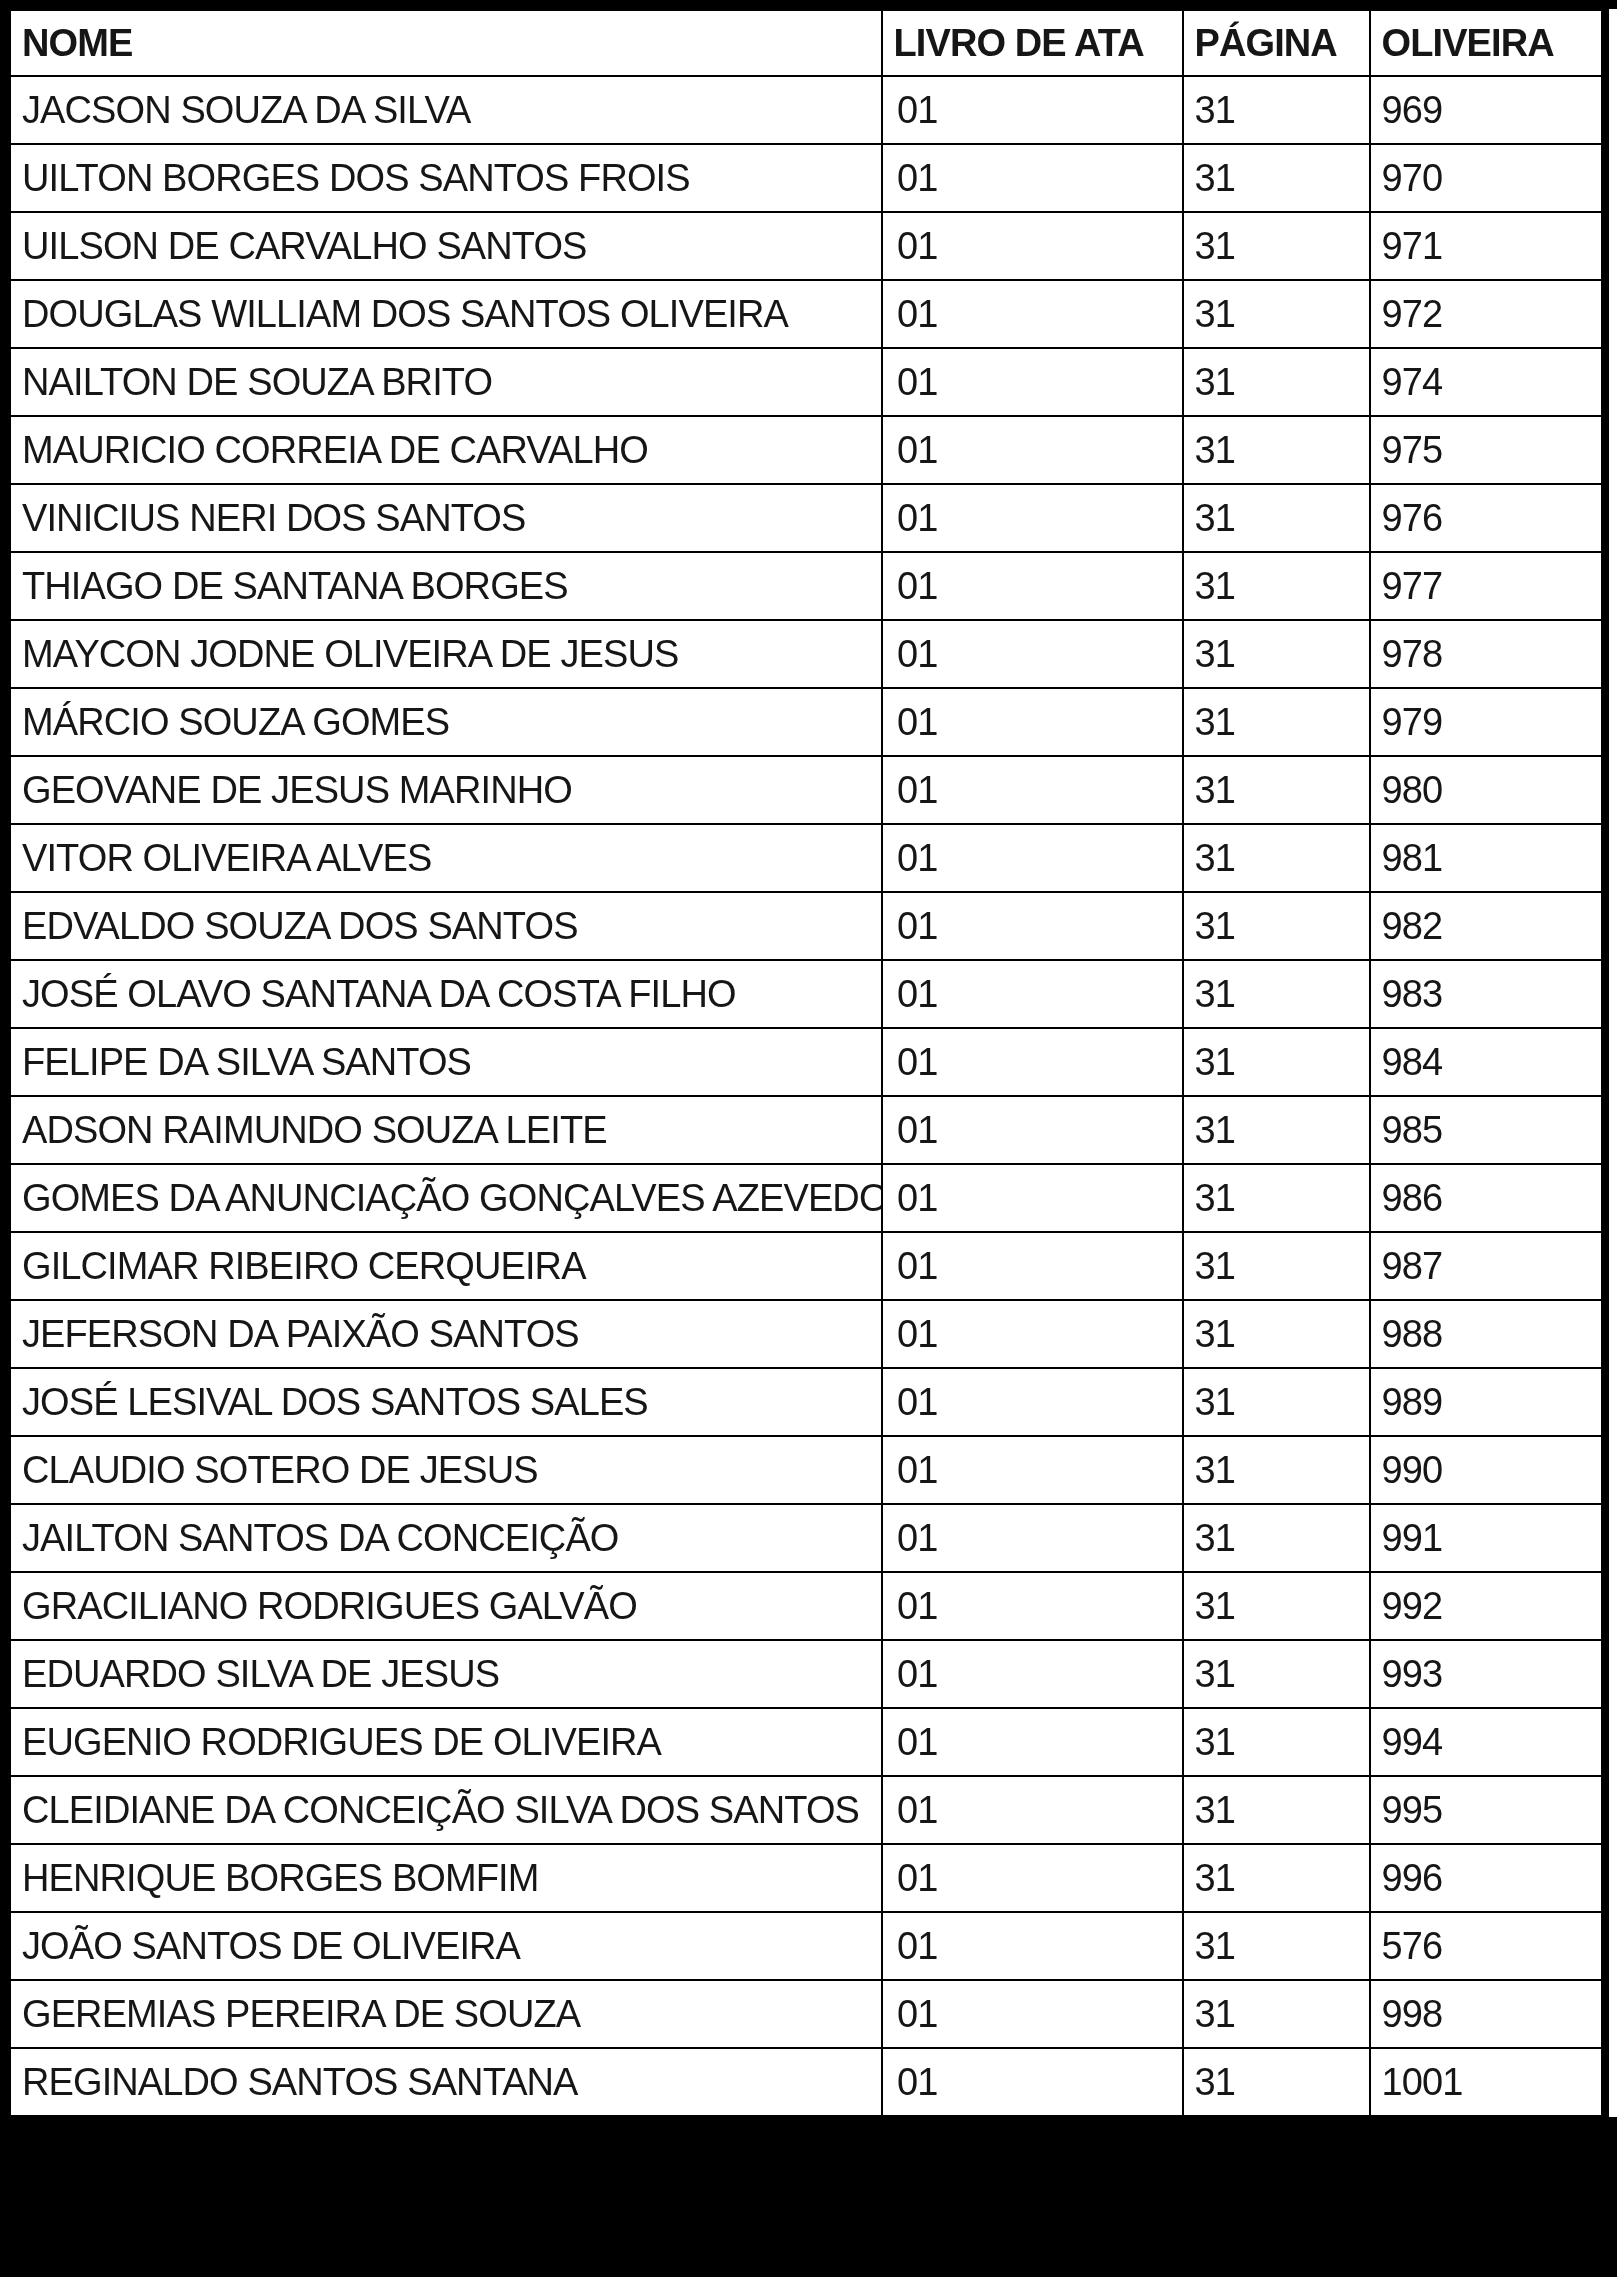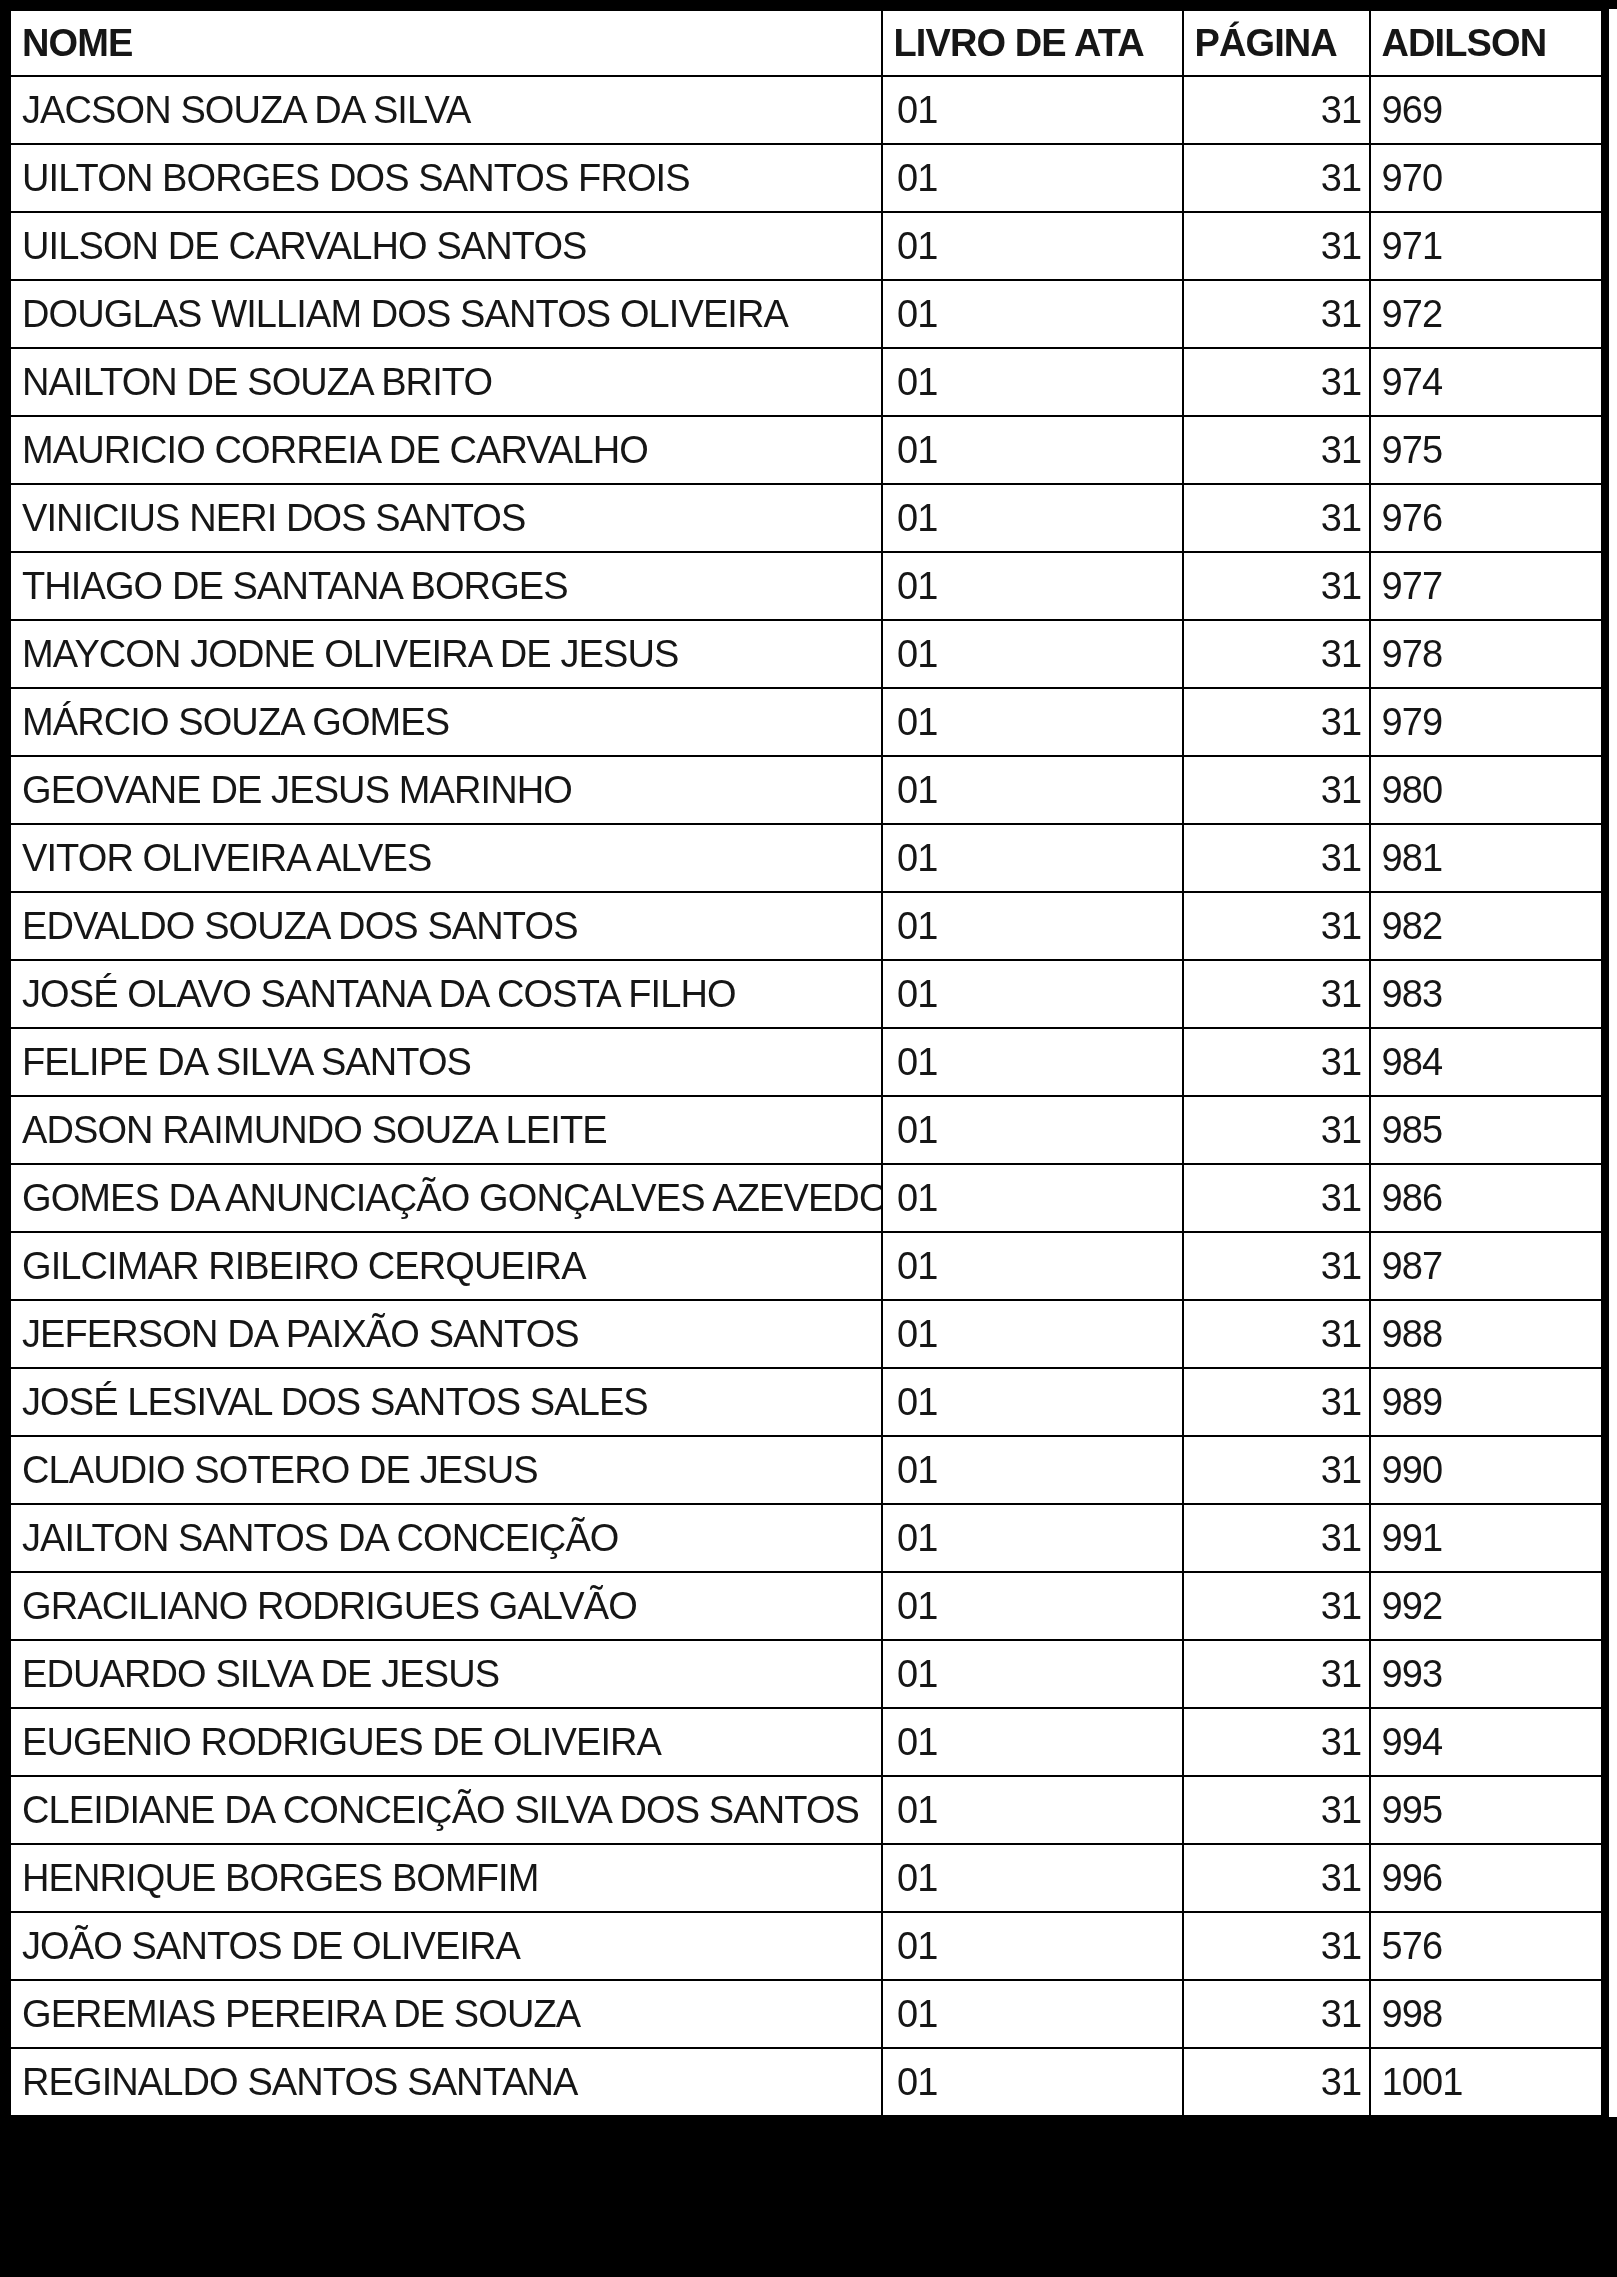--- a/index.html
+++ b/index.html
@@ -54,42 +54,42 @@
   }
   th {
     height: 66px;
     font-weight: bold;
   }
   td {
     height: 68px;
     font-weight: normal;
   }
   td.col-1 { padding-left: 14.5px; margin-top: 12px; }
-  td.col-2 { padding-left: 11px; text-align: right; }
+  td.col-2 { padding-left: 11px; }
   td.col-3 { padding-left: 11px; }
 </style>
 </head>
 <body>
 
 <div class="page">
   <div class="bar top-bar"></div>
 
   <table class="records">
     <colgroup>
       <col class="c-nome">
       <col class="c-livro">
       <col class="c-pagina">
       <col class="c-registro">
     </colgroup>
     <thead>
       <tr>
         <th>NOME</th>
         <th>LIVRO DE ATA</th>
         <th>PÁGINA</th>
-        <th>ADILSON</th>
+        <th>OLIVEIRA</th>
       </tr>
     </thead>
     <tbody>
         <tr>
     <td class="col-0">JACSON SOUZA DA SILVA</td>
     <td class="col-1">01</td>
     <td class="col-2">31</td>
     <td class="col-3">969</td>
   </tr>
         <tr>

